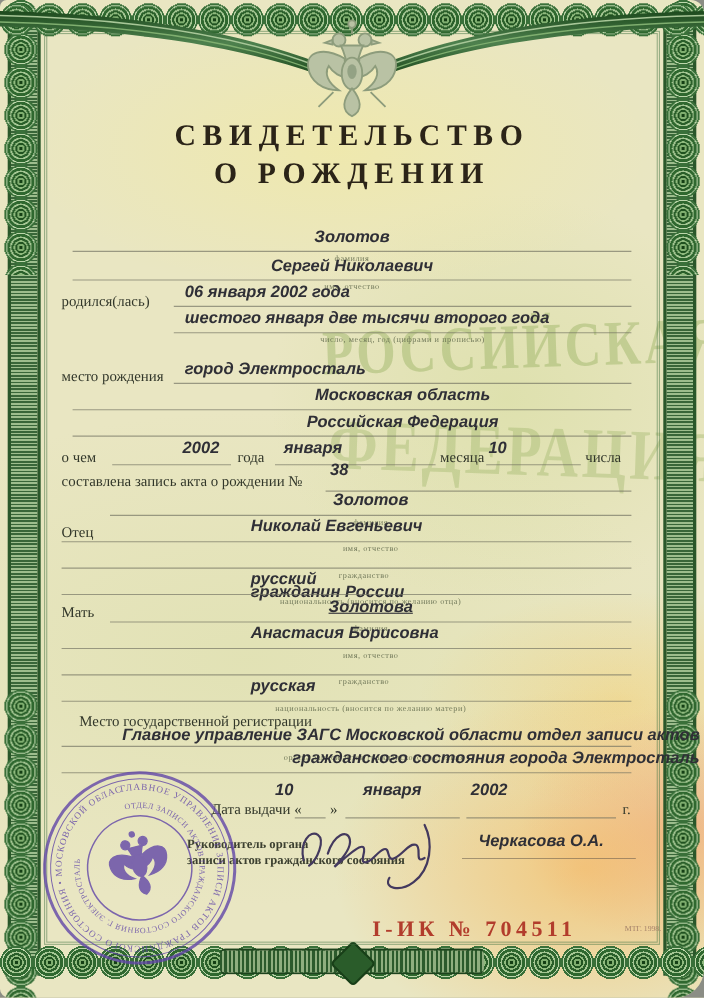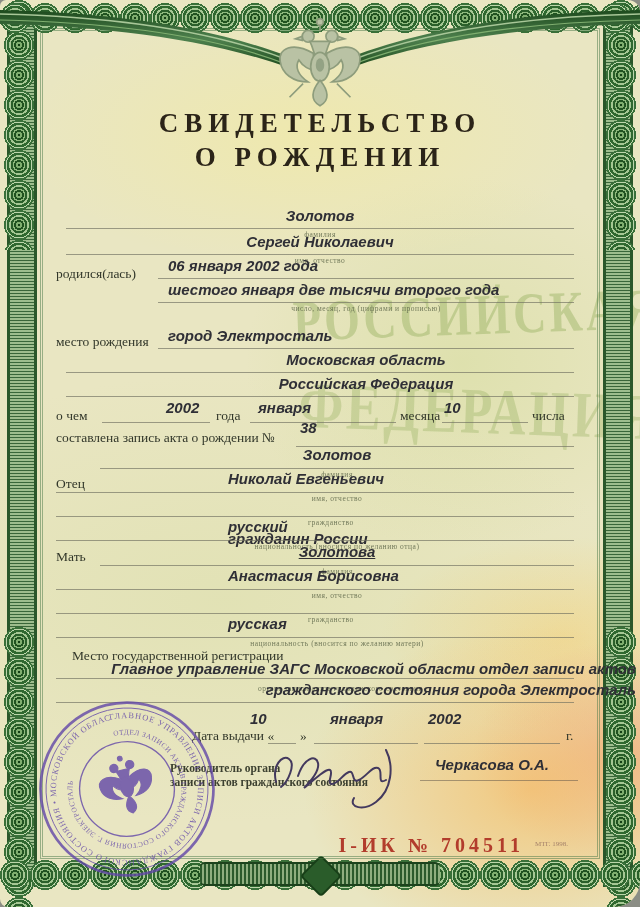--- a/index.html
+++ b/index.html
@@ -189,21 +189,21 @@
     <g stroke="#43395e" stroke-width="2" fill="none" stroke-linecap="round">
       <path d="M8 40 C4 24 14 12 21 17 C28 22 20 40 13 45"></path>
       <path d="M30 34 C36 16 48 12 50 21 C52 30 40 42 36 46 C46 38 58 26 62 28 C66 30 58 42 64 42 C70 42 75 32 81 30 C87 28 83 42 91 38 C99 34 104 24 110 26 C116 28 108 44 118 38"></path>
       <path d="M118 8 C126 24 124 48 108 60 C96 69 80 66 86 56"></path>
     </g>
   </svg>
   <div class="val" style="left:435px;top:756px;">Черкасова О.А.</div>
   <div class="u" style="left:420px;width:158px;top:780px;border-bottom-color:rgba(90,80,70,.5);"></div>
 
   <div class="serial" style="top:834px;">I-ИК  №  704511</div>
-  <div class="printer" style="left:535px;top:840px;text-align:right;">МТГ. 1998.</div>
+  <div class="printer" style="left:568px;top:840px;text-align:right;">МТГ. 1998.</div>
 
   <svg width="182" height="182" viewBox="0 0 200 200" style="position:absolute;left:36px;top:698px;opacity:.8;z-index:7;transform:rotate(-14deg);">
     <defs>
       <path id="stampOuterPath" d="M100,22 a78,78 0 1,1 -0.01,0"></path>
       <path id="stampInnerPath" d="M100,40 a60,60 0 1,1 -0.01,0"></path>
     </defs>
     <g stroke="#6247a8" fill="none">
       <circle cx="100" cy="100" r="95" stroke-width="3"></circle>
       <circle cx="100" cy="100" r="89" stroke-width="1"></circle>
       <circle cx="100" cy="100" r="52" stroke-width="1.5"></circle>

